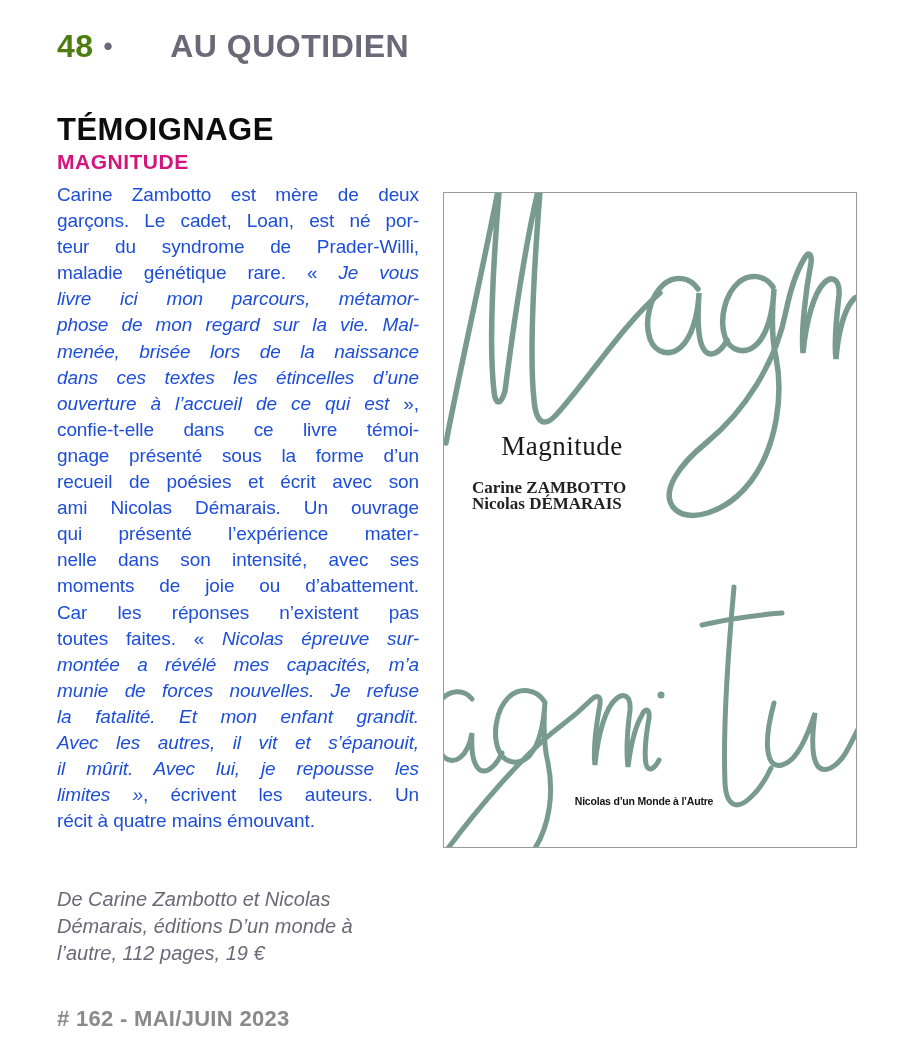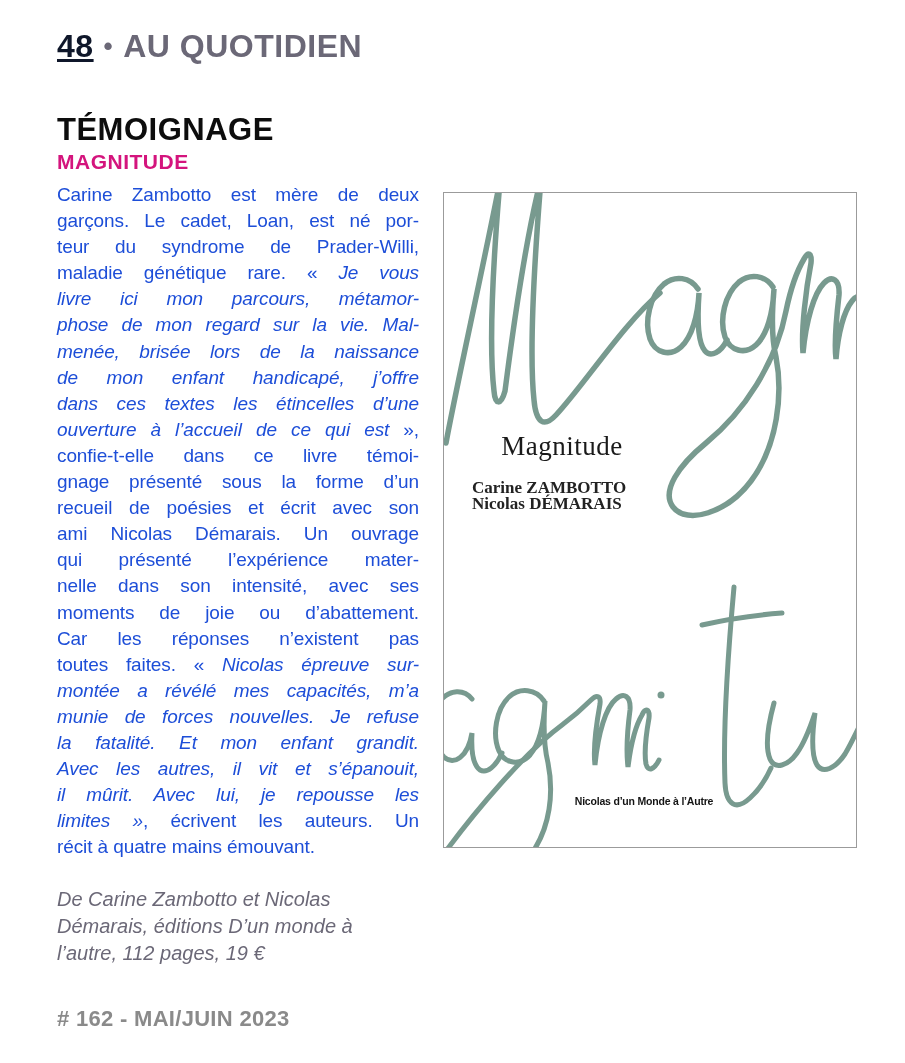--- a/index.html
+++ b/index.html
@@ -7,23 +7,23 @@
     width:905px;height:1063px;position:relative;background:#ffffff;
     font-family:"Liberation Sans",sans-serif;overflow:hidden;
     -webkit-font-smoothing:antialiased;
   }
   
   .page-header{
     position:absolute;left:57px;top:28px;
     font-size:32px;font-weight:700;letter-spacing:.5px;
     display:flex;align-items:baseline;gap:10px;white-space:nowrap;
   }
-  .page-number{color:#0f172a;text-decoration:underline;}
+  .page-number{color:#4d7c0f;}
   .bullet{color:var(--header-gray,#6b6877);font-size:26px;position:relative;top:-2px;}
-  .section-title{color:var(--header-gray,#6b6877);}
+  .section-title{color:var(--header-gray,#6b6877);margin-left:47px;}
   
   .kicker{
     position:absolute;left:57px;top:114px;
     font-size:31px;font-weight:700;letter-spacing:.5px;color:#0d0d0d;line-height:1.05;
   }
   .subtitle{
     position:absolute;left:57px;top:150px;
     font-size:21px;font-weight:700;letter-spacing:.5px;color:var(--accent-magenta,#d4147d);
   }
   .article-body{
@@ -80,21 +80,20 @@
 <div class="subtitle">MAGNITUDE</div>
 
 <div class="article-body">
     <div class="bline"><span>Carine Zambotto est mère de deux</span></div>
     <div class="bline"><span>garçons. Le cadet, Loan, est né por-</span></div>
     <div class="bline"><span>teur du syndrome de Prader-Willi,</span></div>
     <div class="bline"><span>maladie génétique rare. « </span><span class="it">Je vous</span></div>
     <div class="bline"><span class="it">livre ici mon parcours, métamor-</span></div>
     <div class="bline"><span class="it">phose de mon regard sur la vie. Mal-</span></div>
     <div class="bline"><span class="it">menée, brisée lors de la naissance</span></div>
-    <div class="bline"><span class="it">de mon enfant handicapé, j’offre</span></div>
     <div class="bline"><span class="it">dans ces textes les étincelles d’une</span></div>
     <div class="bline"><span class="it">ouverture à l’accueil de ce qui est</span><span> »,</span></div>
     <div class="bline"><span>confie-t-elle dans ce livre témoi-</span></div>
     <div class="bline"><span>gnage présenté sous la forme d’un</span></div>
     <div class="bline"><span>recueil de poésies et écrit avec son</span></div>
     <div class="bline"><span>ami Nicolas Démarais. Un ouvrage</span></div>
     <div class="bline"><span>qui présenté l’expérience mater-</span></div>
     <div class="bline"><span>nelle dans son intensité, avec ses</span></div>
     <div class="bline"><span>moments de joie ou d’abattement.</span></div>
     <div class="bline"><span>Car les réponses n’existent pas</span></div>

